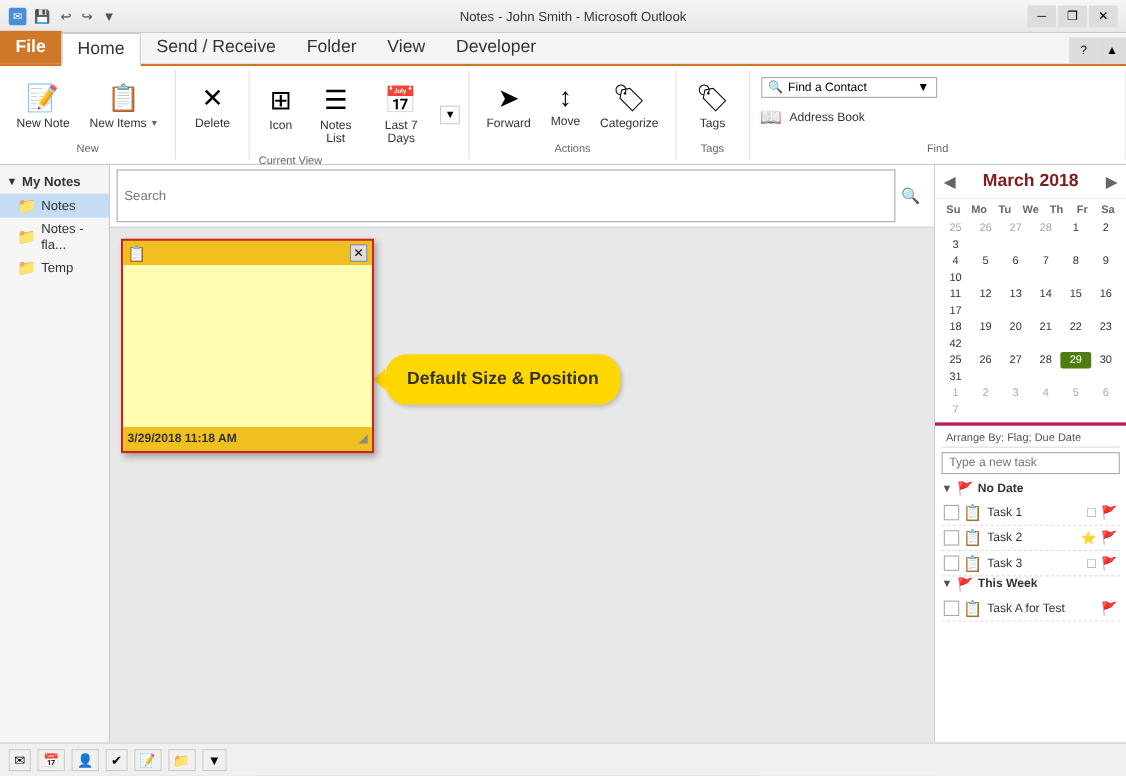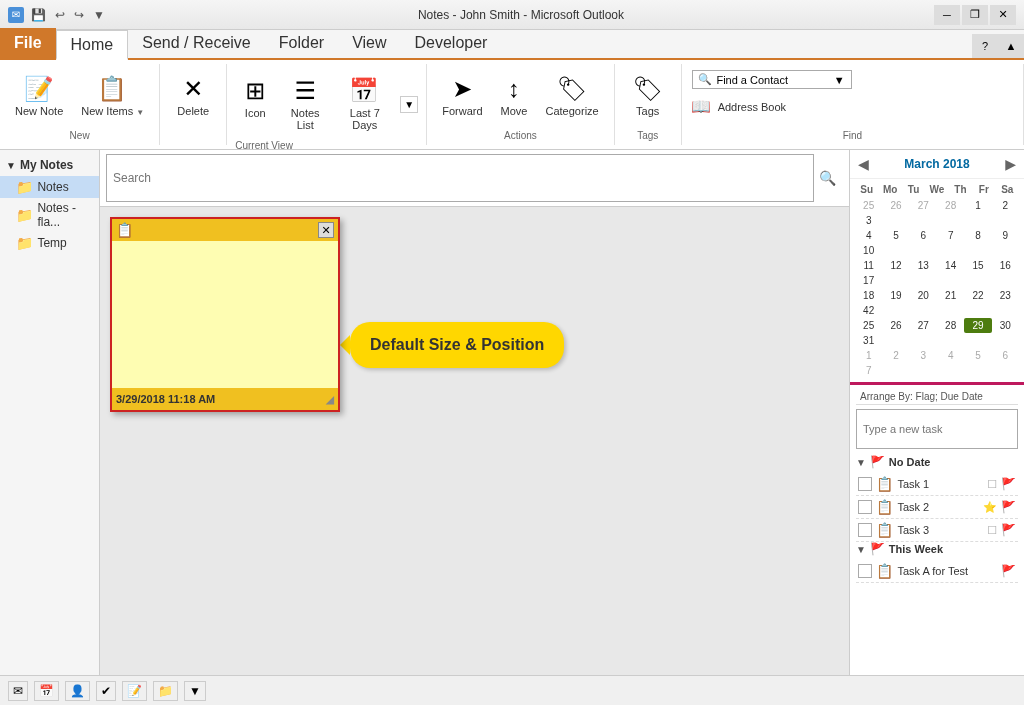--- a/index.html
+++ b/index.html
@@ -249,21 +249,21 @@
     
     .calendar-nav {
       display: flex;
       align-items: center;
       justify-content: space-between;
       padding: 6px 8px;
       background: white;
       border-bottom: 1px solid #eee;
     }
     .cal-nav-btn { background: none; border: none; cursor: pointer; font-size: 14px; color: #666; }
-    .cal-month-year { font-size: 12px; font-weight: bold; color: #0369a1; }
+    .cal-month-year { font-size: 16px; font-weight: bold; color: #7f1d1d; }
 
     
     .calendar-grid {
       padding: 4px 5px;
       border-bottom: 3px solid #be185d;
     }
     .cal-header-row { display: grid; grid-template-columns: repeat(7, 1fr); margin-bottom: 2px; }
     .cal-header-cell { text-align: center; font-size: 10px; font-weight: bold; color: #666; padding: 1px; }
     .cal-row { display: grid; grid-template-columns: repeat(6, 1fr); }
     .cal-cell { text-align: center; font-size: 10px; padding: 2px 1px; cursor: pointer; color: #333; border-radius: 2px; }
@@ -274,21 +274,21 @@
     .events-section { padding: 6px 8px; border-bottom: 1px solid #eee; }
     .event-day-header { font-size: 11px; font-weight: bold; color: #333; margin-bottom: 4px; }
     .event-item { display: flex; align-items: center; gap: 4px; padding: 3px 4px; background: #d4e8c2; border-left: 3px solid #6aaa40; margin-bottom: 3px; font-size: 11px; }
     .event-item-text { font-size: 11px; color: #333; flex: 1; }
     .event-icons { display: flex; gap: 2px; }
     .event-day2-header { font-size: 11px; font-weight: bold; color: #333; margin: 6px 0 2px; }
 
     
     .tasks-section { padding: 4px 6px; flex: 1; overflow-y: auto; }
     .tasks-arrange { font-size: 10px; color: #555; padding: 2px 4px; border-bottom: 1px solid #ddd; margin-bottom: 4px; }
-    .task-input { width: 100%; border: 1px solid #aaa; padding: 13px 6px; font-size: 11px; color: #aaa; margin-bottom: 6px; }
+    .task-input { width: 100%; border: 1px solid #aaa; padding: 3px 6px; font-size: 11px; color: #aaa; margin-bottom: 6px; }
     .task-section-header { display: flex; align-items: center; gap: 4px; margin-bottom: 4px; }
     .task-section-arrow { font-size: 10px; color: #555; }
     .task-section-icon { font-size: 12px; color: #cc4444; }
     .task-section-label { font-size: 11px; font-weight: bold; color: #333; }
     .task-item { display: flex; align-items: center; gap: 4px; padding: 3px 2px; border-bottom: 1px dashed #ddd; }
     .task-check { width: 14px; height: 14px; border: 1px solid #aaa; background: white; display: flex; align-items: center; justify-content: center; cursor: pointer; flex-shrink: 0; }
     .task-item-icon { font-size: 14px; }
     .task-label { font-size: 11px; color: #333; flex: 1; }
     .task-flag { font-size: 12px; color: #cc3333; }
     .task-flag-yellow { font-size: 12px; color: #cc8800; }

